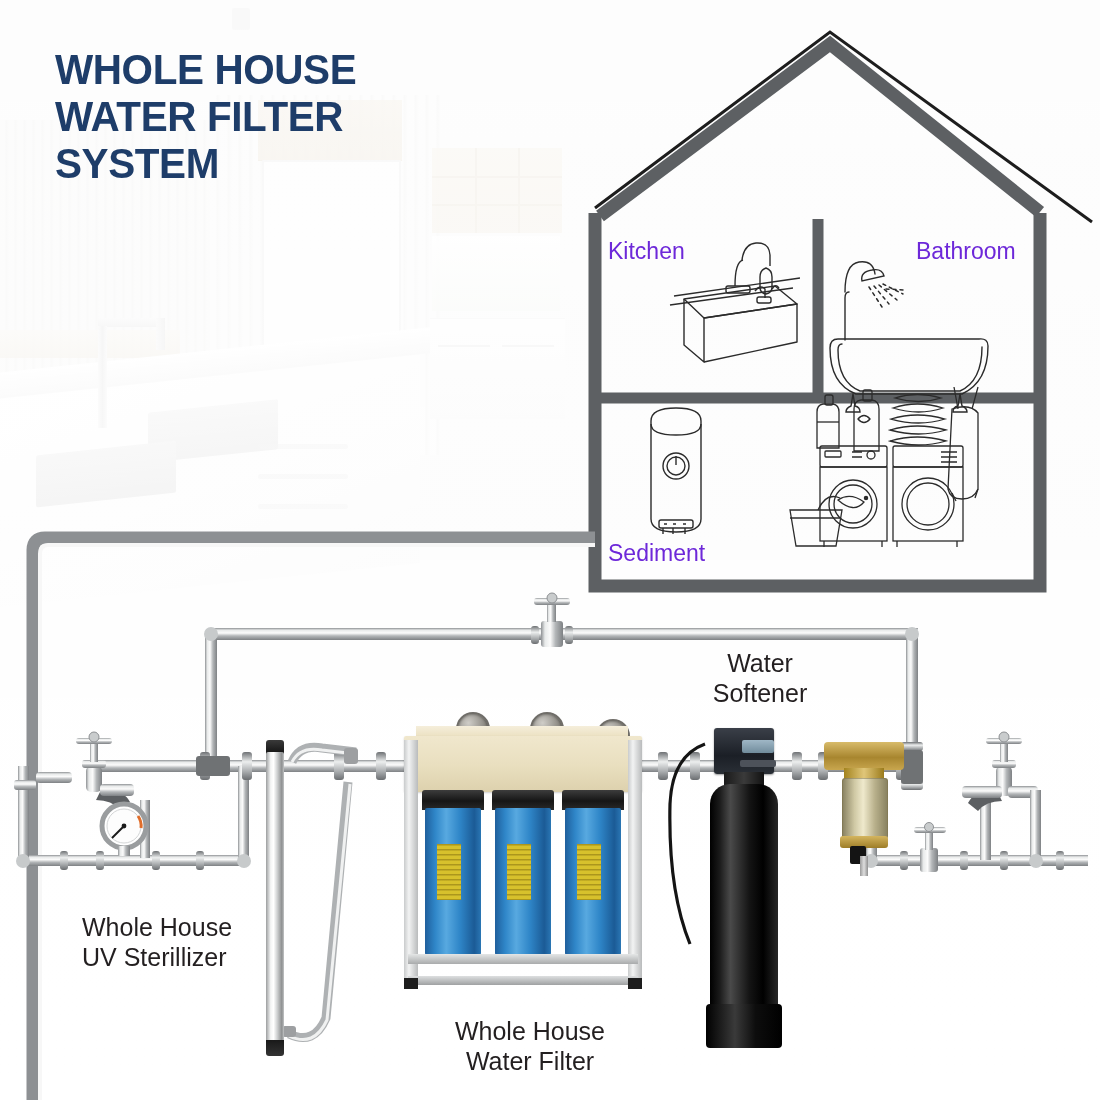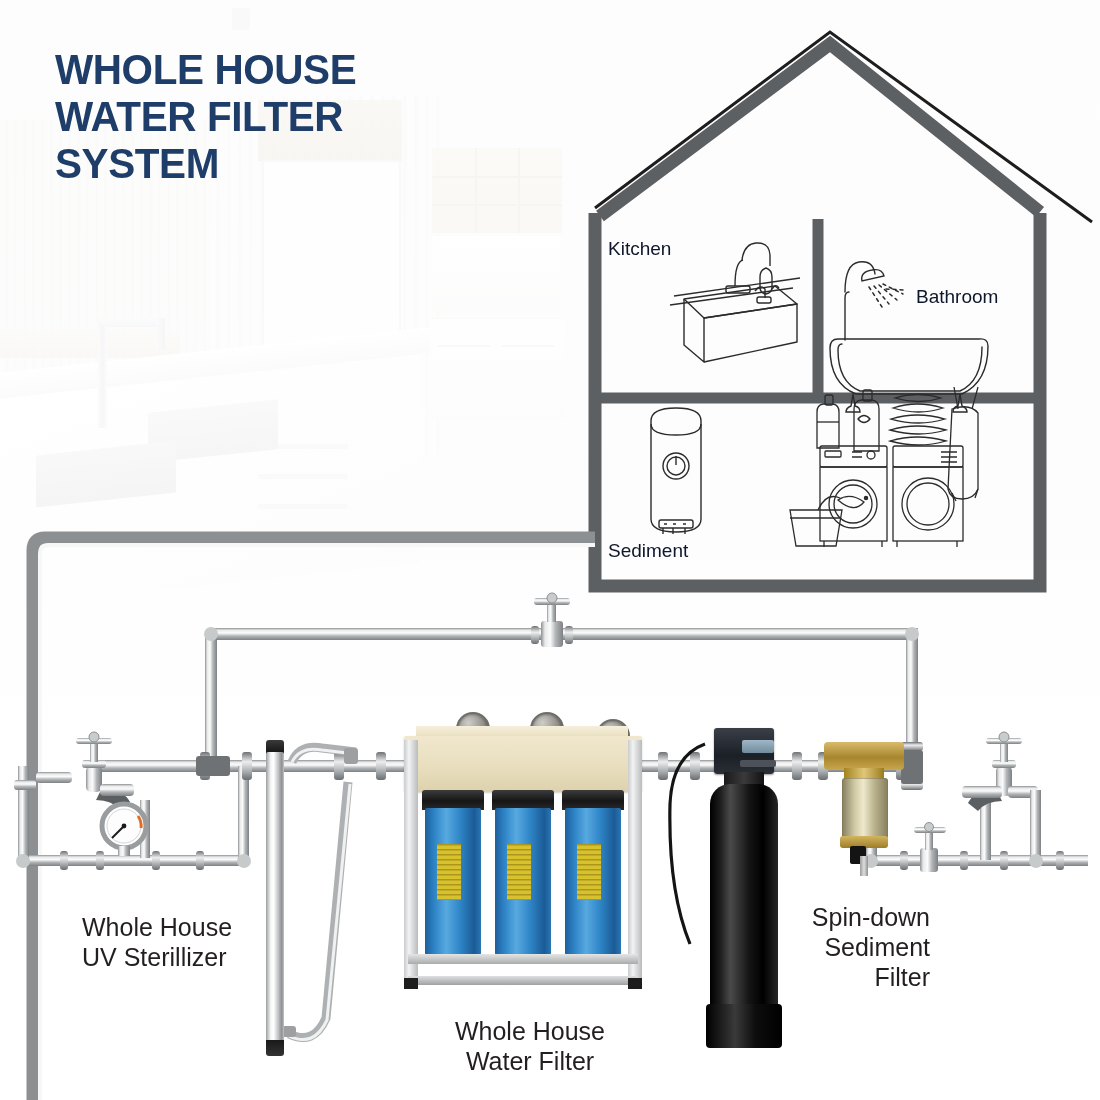--- a/index.html
+++ b/index.html
@@ -67,21 +67,21 @@
   
   .layer{position:absolute;left:0;top:0;width:1100px;height:1100px;}
 
   
   .lbl{position:absolute;color:#231f20;font-size:25px;line-height:30px;
      font-family:"Liberation Sans", sans-serif;z-index:60;white-space:pre-line;}
   .lbl-c{text-align:center;}
   .lbl-r{text-align:right;}
 
   
-  .room-lbl{position:absolute;color:#0f172a;font-size:19px;z-index:55;
+  .room-lbl{position:absolute;color:#6d28d9;font-size:23px;z-index:55;
      font-family:"Liberation Sans", sans-serif;}
 
   
   .wf{position:absolute;left:398px;top:712px;width:250px;height:300px;z-index:30;}
   .wf-gauge{position:absolute;width:30px;height:30px;border-radius:50%;
      background:radial-gradient(circle at 35% 30%,#cfcdc8,#7e7b74 70%,#55534e);
      border:2px solid #6f6d68;box-shadow:inset 0 0 3px rgba(0,0,0,.5);}
   .wf-gauge::after{content:"";position:absolute;left:50%;top:50%;width:3px;height:3px;
      background:#2d2b28;border-radius:50%;transform:translate(-50%,-50%);}
   .wf-gauge-stem{position:absolute;width:12px;height:12px;background:linear-gradient(90deg,#9b9890,#d2cfc8,#8e8b84);}
@@ -290,21 +290,21 @@
       <path d="M890 441 q27 -8 56 0 q-27 8 -56 0 Z"></path>
 
       <path d="M952 409 q18 -6 26 4 l0 76 q-4 10 -16 10 q-12 0 -14 -10 Z"></path>
       <path d="M958 409 l-4 -22 M972 409 l6 -22"></path>
       <path d="M952 493 l4 8 M978 489 l-3 9"></path>
     </g>
 
   </svg>
 
   <div class="room-lbl" style="left:608px;top:238px;">Kitchen</div>
-  <div class="room-lbl" style="left:916px;top:238px;margin-top:48px;">Bathroom</div>
+  <div class="room-lbl" style="left:916px;top:238px;">Bathroom</div>
   <div class="room-lbl" style="left:608px;top:540px;">Sediment</div>
 
   <svg class="layer" viewBox="0 0 1100 1100">
     <path d="M595 538 L45 538 Q33 538 33 550 L33 1100" fill="none" stroke="#8d9093" stroke-width="13" stroke-linejoin="round"></path>
     <path d="M595 545 L48 545 Q40 545 40 554 L40 1100" fill="none" stroke="#f7f7f7" stroke-width="4"></path>
   </svg>
 
   <svg class="layer" viewBox="0 0 1100 1100">
     <defs>
       <linearGradient id="pipeH" x1="0" y1="0" x2="0" y2="1">
@@ -506,18 +506,17 @@
     <div class="sd-valve"></div>
     <div class="sd-drain"></div>
   </div>
 
   <div class="lbl" style="left:82px;top:912px;width:220px;">Whole House
 UV Sterillizer</div>
 
   <div class="lbl lbl-c" style="left:420px;top:1016px;width:220px;">Whole House
 Water Filter</div>
 
-
-  <div class="lbl lbl-r" style="left:730px;top:902px;width:200px;">Spin-down
-Sediment
-Filter</div>
+  <div class="lbl lbl-c" style="left:660px;top:648px;width:200px;">Water
+Softener</div>
+
 
 </div>
 
 </body></html>

